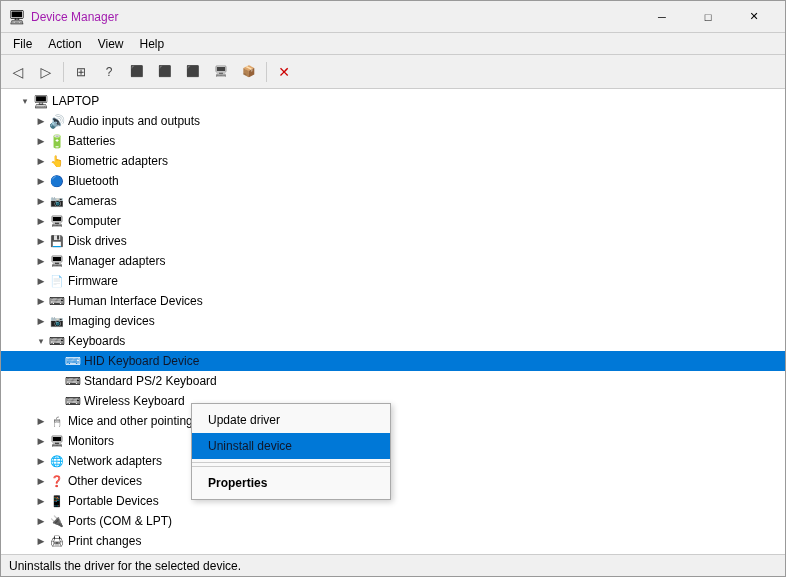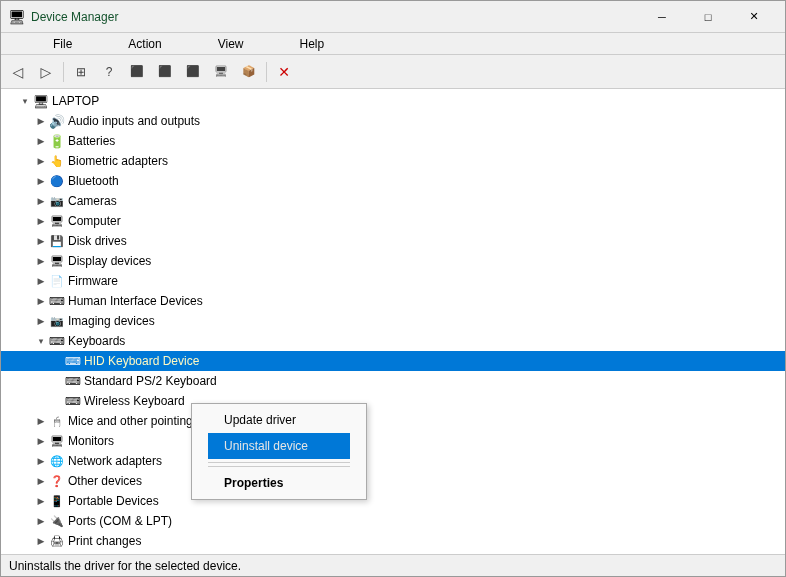--- a/index.html
+++ b/index.html
@@ -39,21 +39,21 @@
       display: flex;
       align-items: center;
       justify-content: center;
       font-size: 14px;
     }
 
     .title-bar-text {
       flex: 1;
       font-size: 12px;
       font-weight: normal;
-      color: #14532d;
+      color: #a21caf;
     }
 
     .title-bar-buttons {
       display: flex;
       gap: 0;
     }
 
     .title-btn {
       width: 46px;
       height: 32px;
@@ -75,21 +75,20 @@
       align-items: center;
       padding: 0 4px;
       border-bottom: 1px solid #ccc;
     }
 
     .menu-item {
       padding: 2px 8px;
       cursor: pointer;
       font-size: 12px;
       color: #000;
-      margin-left: 40px;
     }
 
     
     .toolbar {
       height: 34px;
       background: #f0f0f0;
       display: flex;
       align-items: center;
       padding: 0 4px;
       border-bottom: 1px solid #ccc;
@@ -165,57 +164,57 @@
       justify-content: center;
       margin-right: 3px;
       flex-shrink: 0;
       font-size: 13px;
     }
 
     .item-label {
       font-size: 12px;
       color: #000;
     }
-    .tree-item.selected .item-label { color: #fef9c3; }
+    .tree-item.selected .item-label { color: #0f172a; }
 
     
     .status-bar {
       height: 22px;
       background: #f0f0f0;
       border-top: 1px solid #ccc;
       display: flex;
       align-items: center;
       padding: 0 8px;
       font-size: 12px;
       color: #000;
     }
 
     
     .context-menu {
       position: absolute;
       left: 190px;
       top: 314px;
-      width: 176px;
+      width: 200px;
       background: #f9f9f9;
       border: 1px solid #aaa;
       box-shadow: 2px 2px 6px rgba(0,0,0,0.2);
       z-index: 100;
-      padding: 3px 16px;
+      padding: 3px 0;
     }
 
     .ctx-item {
       height: 26px;
       display: flex;
       align-items: center;
       padding: 0 16px;
       cursor: pointer;
       font-size: 12px;
       color: #000;
     }
-    .ctx-item.highlighted { background: #0078d7; color: #e5e5e5; text-align: right; }
+    .ctx-item.highlighted { background: #0078d7; color: #0f172a; text-align: right; }
 
     .ctx-sep {
       height: 1px;
       background: #ccc;
       margin: 3px 0;
     }
 
     .ctx-item.bold {
       font-weight: bold;
     }
@@ -327,21 +326,21 @@
         <span class="expand-btn">▶</span>
         <span class="item-icon" style="font-size:11px;">💾</span>
         <span class="item-label">Disk drives</span>
       </div>
 
       <div class="tree-item">
         <span class="indent"></span>
         <span class="indent"></span>
         <span class="expand-btn">▶</span>
         <span class="item-icon" style="font-size:11px;">🖥</span>
-        <span class="item-label">Display devices</span>
+        <span class="item-label">Manager adapters</span>
       </div>
 
       <div class="tree-item">
         <span class="indent"></span>
         <span class="indent"></span>
         <span class="expand-btn">▶</span>
         <span class="item-icon" style="font-size:11px;">📄</span>
         <span class="item-label">Firmware</span>
       </div>
 

